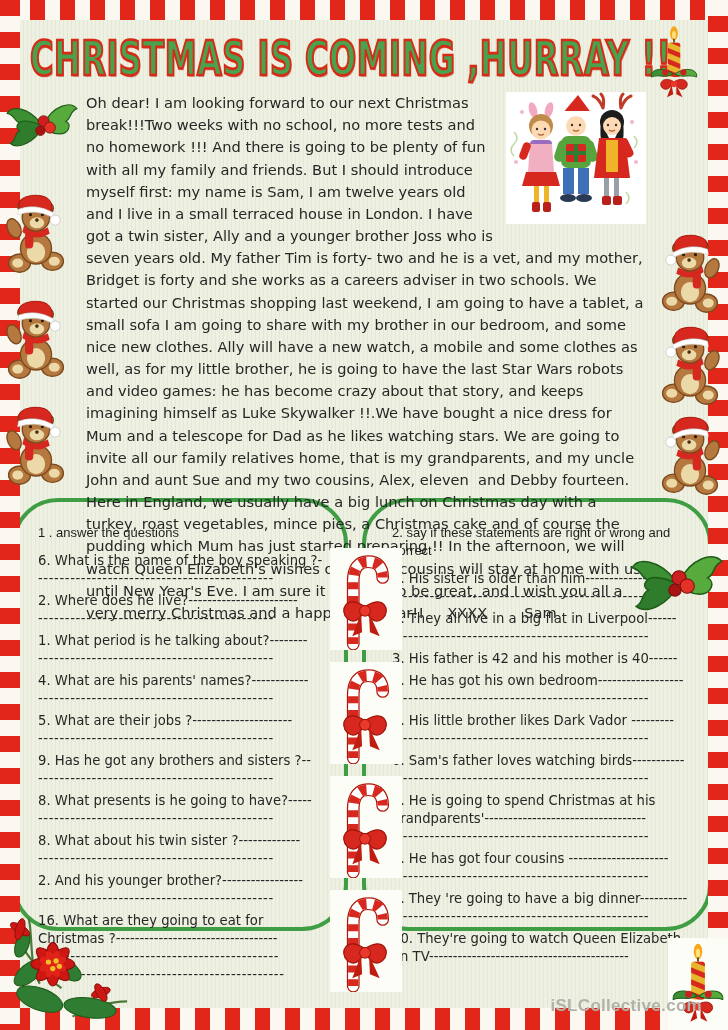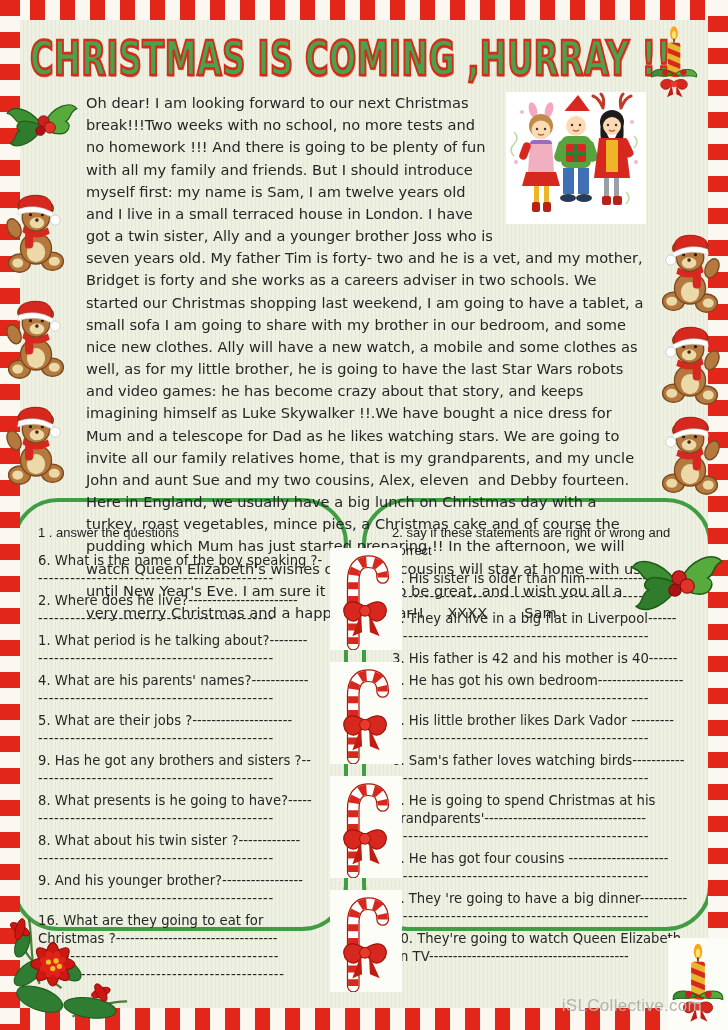--- a/index.html
+++ b/index.html
@@ -63,21 +63,21 @@
   .q-item{margin-bottom:4px;}
   .q-line{font-size:13.2px;line-height:18px;white-space:pre;overflow:hidden;}
   .q-line.dash-only{letter-spacing:.6px;}
 
   .cane{position:absolute;left:330px;width:72px;height:102px;background:#fdfdf8;z-index:5;}
   .cane svg{display:block;width:100%;height:100%;}
   .cane.c1{top:548px;} .cane.c2{top:662px;} .cane.c3{top:776px;} .cane.c4{top:890px;}
 
   .watermark{
     position:absolute;right:26px;top:996px;z-index:10;
-    font-family:"Liberation Sans",sans-serif;font-size:17px;color:#b2b2aa;letter-spacing:.3px;
+    font-family:"Liberation Sans",sans-serif;font-size:17px;color:#b2b2aa;letter-spacing:.3px;font-weight:bold;
   }
 </style>
 </head>
 <body>
 
 <svg width="0" height="0" style="position:absolute" aria-hidden="true">
   <defs>
     <symbol id="sym-bear" viewBox="0 0 70 96">
       <ellipse cx="59" cy="44" rx="7" ry="11" fill="#b5793f" stroke="#7a4a1e" stroke-width="1.5" transform="rotate(25 59 44)"></ellipse>
       <ellipse cx="17" cy="80" rx="12" ry="10" fill="#b5793f" stroke="#7a4a1e" stroke-width="1.5"></ellipse>
@@ -334,21 +334,21 @@
         </div>
         <div class="q-item">
           <div class="q-line">8. What presents is he going to have?-----</div>
           <div class="q-line dash-only">--------------------------------------------</div>
         </div>
         <div class="q-item">
           <div class="q-line">8. What about his twin sister ?-------------</div>
           <div class="q-line dash-only">--------------------------------------------</div>
         </div>
         <div class="q-item">
-          <div class="q-line">9. And his younger brother?-----------------</div>
+          <div class="q-line">2. And his younger brother?-----------------</div>
           <div class="q-line dash-only">--------------------------------------------</div>
         </div>
         <div class="q-item">
           <div class="q-line">16. What are they going to eat for</div>
           <div class="q-line">Christmas ?----------------------------------</div>
           <div class="q-line dash-only">---------------------------------------------</div>
           <div class="q-line dash-only">----------------------------------------------</div>
         </div>
       </div>
   </div>

